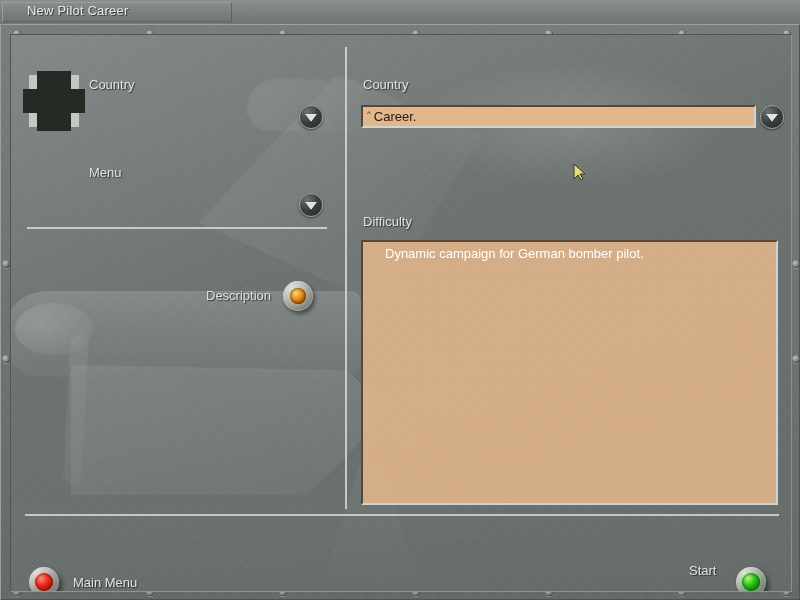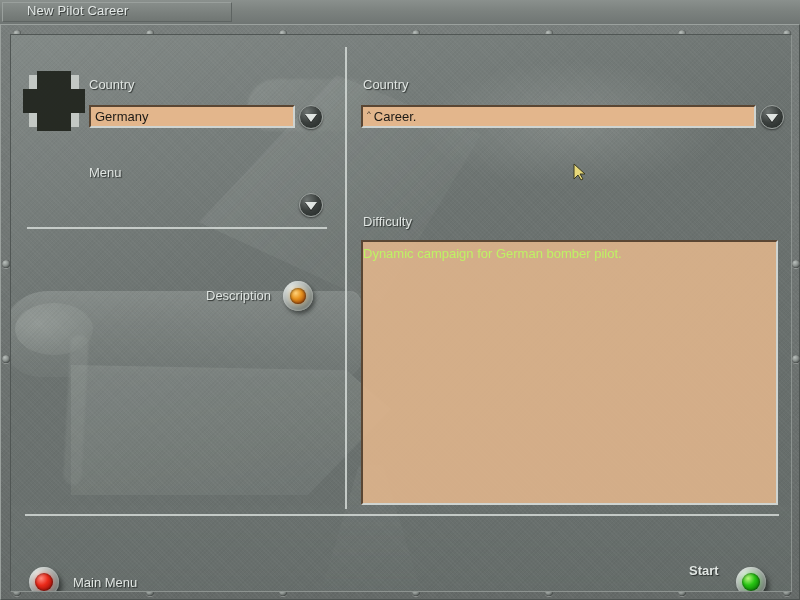--- a/index.html
+++ b/index.html
@@ -192,22 +192,22 @@
     margin-top: 1px;
     filter: drop-shadow(0 1px 0 rgba(0,0,0,.6));
   }
 
   
   .descbox {
     position: absolute;
     background: rgba(226,182,140,.88);
     border: 2px solid;
     border-color: #5a4633 #cfd4d1 #cfd4d1 #5a4633;
-    padding: 3px 0;
-    font-size: 13px; color: #bef264;
+    padding: 3px 22px;
+    font-size: 13px; color: #ffffff;
     line-height: 1.35;
     overflow: hidden;
   }
 
   
   .emblem {
     position: absolute;
     width: 62px; height: 60px;
     opacity: .95;
   }
@@ -314,23 +314,20 @@
           <rect x="14" y="0" width="34" height="60" fill="#22261f"></rect>
           <rect x="0" y="18" width="14" height="24" fill="#22261f"></rect>
           <rect x="48" y="18" width="14" height="24" fill="#22261f"></rect>
           <rect x="14" y="4" width="34" height="52" fill="#22261f"></rect>
           <rect x="6" y="22" width="50" height="16" fill="#22261f"></rect>
           <rect x="20" y="6" width="22" height="48" fill="#22261f"></rect>
         </svg>
       </span>
 
       <span class="fld-label" style="left:78px; top:42px;">Country</span>
-      <div class="textbox" style="left:78px; top:70px; width:206px; height:23px;">
-        <span>Germany</span>
-      </div>
       <div class="dropbtn" style="left:288px; top:70px;">
         <span class="tri"></span>
       </div>
 
       <span class="fld-label" style="left:78px; top:130px;">Menu</span>
       <div class="dropbtn" style="left:288px; top:158px;">
         <span class="tri"></span>
       </div>
 
       <span class="fld-label" style="left:195px; top:253px;">Description</span>
@@ -350,21 +347,21 @@
       <span class="fld-label" style="left:352px; top:179px;">Difficulty</span>
       <div class="descbox" style="left:350px; top:205px; width:417px; height:265px;">
         <span>Dynamic campaign for German bomber pilot.</span>
       </div>
 
       <div class="ledbtn" style="left:18px; top:532px;">
         <span class="led red"></span>
       </div>
       <span class="btn-text" style="left:62px; top:540px;">Main Menu</span>
 
-      <span class="btn-text" style="left:678px; top:528px;font-weight:bold;">Start</span>
+      <span class="btn-text" style="left:678px; top:528px;">Start</span>
       <div class="ledbtn" style="left:725px; top:532px;">
         <span class="led green"></span>
       </div>
 
       <span class="cursor" style="left:562px; top:128px;">
         <svg width="14" height="18" viewBox="0 0 14 18">
           <polygon points="1,1 1,16 5,12 8,17 10,16 7,11 12,11" fill="#e8d97a" stroke="#3b3a20" stroke-width="1"></polygon>
         </svg>
       </span>
 

